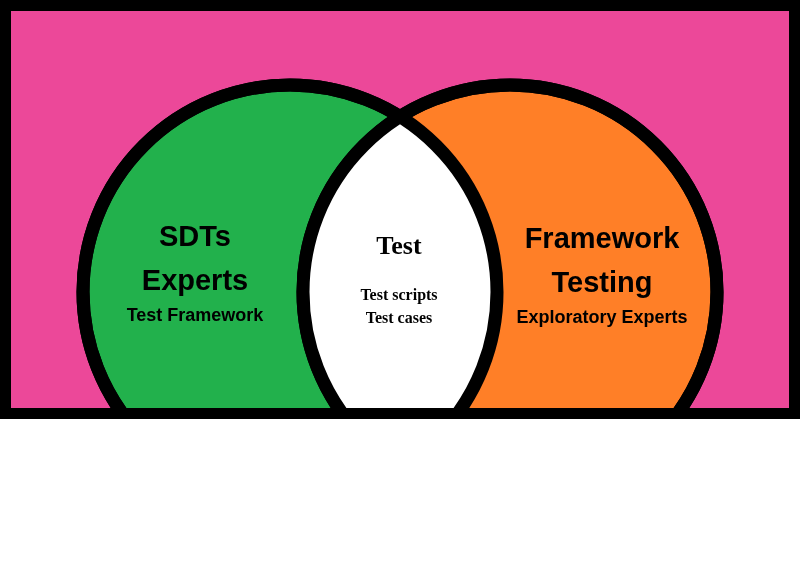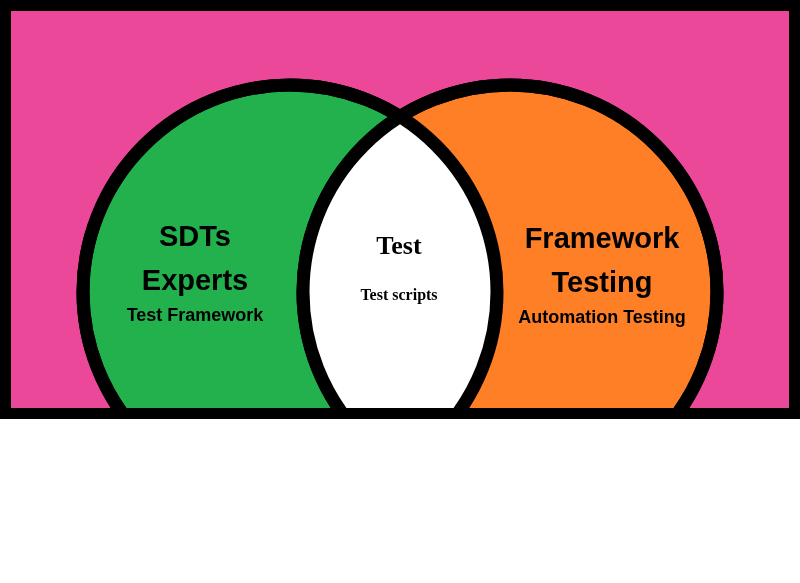--- a/index.html
+++ b/index.html
@@ -69,22 +69,23 @@
   <div class="label-group group-left">
     <div class="heading-line-lg">SDTs</div>
     <div class="heading-line-lg">Experts</div>
     <div class="subtext">Test Framework</div>
   </div>
 
   <div class="label-group group-middle">
     <div class="heading-line-md">Test</div>
     <div class="item-list">
       <div>Test scripts</div>
+      <div>Test cases</div>
     </div>
   </div>
 
   <div class="label-group group-right">
     <div class="heading-line-lg">Framework</div>
     <div class="heading-line-lg">Testing</div>
-    <div class="subtext">Automation Testing</div>
+    <div class="subtext">Exploratory Experts</div>
   </div>
 
 </div>
 
 </body></html>

